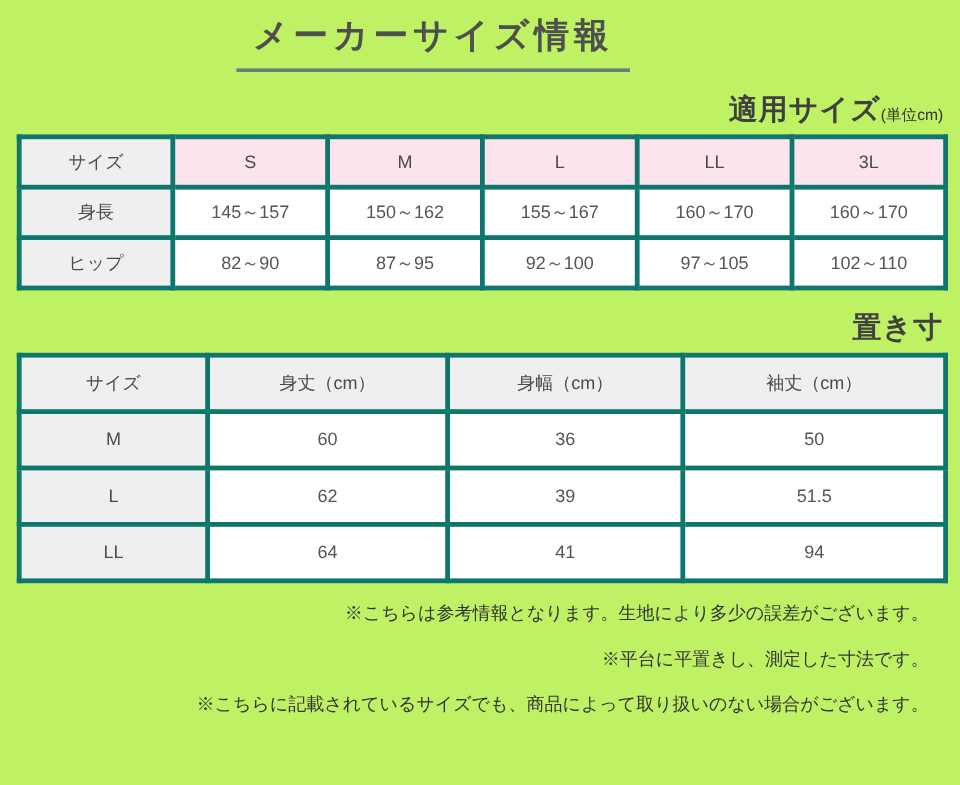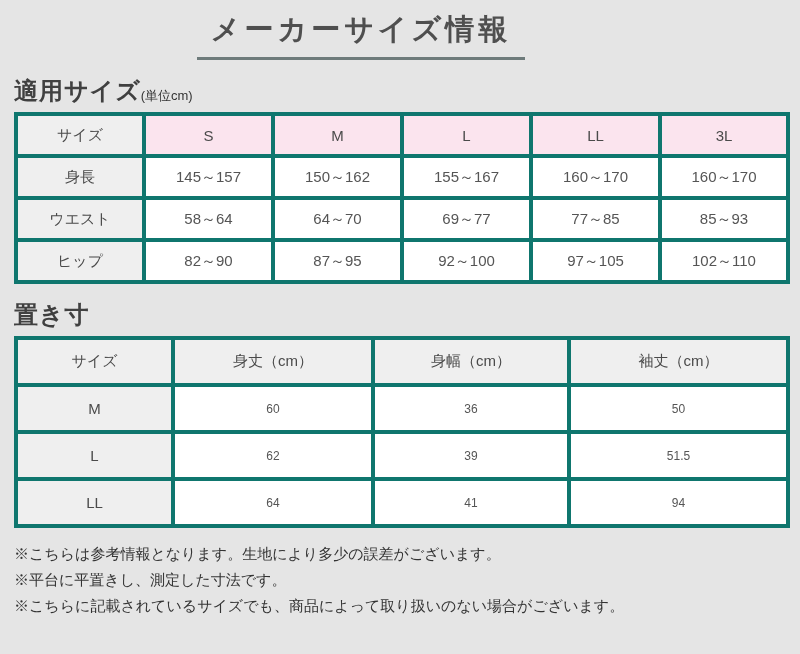--- a/index.html
+++ b/index.html
@@ -1,39 +1,39 @@
 <!DOCTYPE html>
 <html lang="ja"><head>
 <meta charset="utf-8">
 <style>
   html,body{margin:0;padding:0;background:#ffffff;}
   body{
     font-family:"Liberation Sans", sans-serif;
     color:#4a4a4a;
     -webkit-font-smoothing:antialiased;
   }
-  .page{width:800px;height:654px;overflow:hidden;background:#e5e5e5;}
+  .page{width:800px;height:654px;overflow:hidden;background:#bef264;}
 
   
   .title-wrap{width:722px;text-align:center;padding-top:10px;}
   .page-title{
     display:inline-block;
     margin:0;
     font-size:29px;
     font-weight:bold;
     letter-spacing:4px;
     color:#4f4f4f;
     border-bottom:3px solid #6e7b7b;
     padding:0 14px 7px 14px;
   }
 
   
   .sec-head{
     display:flex;
-    justify-content:flex-start;
+    justify-content:flex-end;
     align-items:flex-end;
     margin:15px 14px 5px 14px;
   }
   .sec-heading{
     margin:0;
     font-size:24px;
     font-weight:bold;
     color:#404040;
     letter-spacing:1px;
   }
@@ -55,31 +55,32 @@
     text-align:center;
     vertical-align:middle;
     font-weight:normal;
     padding:0;
   }
   .t1 th,.t1 td{height:38px;font-size:15px;}
   .t2 th,.t2 td{height:43px;font-size:15px;}
   .cell-gray{background:#efefef;color:#4a4a4a;}
   .cell-pink{background:#fbe4ee;color:#4a4a4a;}
   .cell-val{background:#ffffff;color:#555555;font-size:16px;}
-  .t2 .cell-val{font-size:12px;}
+  .t2 .cell-val{font-size:15px;}
 
   .sec2-head{}
 
   
   .footnotes{margin:13px 14px 0 14px;}
   .footnote{
-    margin:0;
+    margin:12px;
     font-size:15px;
     line-height:26px;
     color:#333333;
+    text-align:right;
   }
 </style>
 </head>
 <body>
 
 <div class="page">
 
   <div class="title-wrap">
     <h1 class="page-title">メーカーサイズ情報</h1>
   </div>
@@ -107,28 +108,20 @@
       <th class="cell-pink">LL</th>
       <th class="cell-pink">3L</th>
     </tr>
     <tr>
       <th class="cell-gray">身長</th>
       <td class="cell-val">145～157</td>
       <td class="cell-val">150～162</td>
       <td class="cell-val">155～167</td>
       <td class="cell-val">160～170</td>
       <td class="cell-val">160～170</td>
-    </tr>
-    <tr>
-      <th class="cell-gray">ウエスト</th>
-      <td class="cell-val">58～64</td>
-      <td class="cell-val">64～70</td>
-      <td class="cell-val">69～77</td>
-      <td class="cell-val">77～85</td>
-      <td class="cell-val">85～93</td>
     </tr>
     <tr>
       <th class="cell-gray">ヒップ</th>
       <td class="cell-val">82～90</td>
       <td class="cell-val">87～95</td>
       <td class="cell-val">92～100</td>
       <td class="cell-val">97～105</td>
       <td class="cell-val">102～110</td>
     </tr>
   </tbody>

